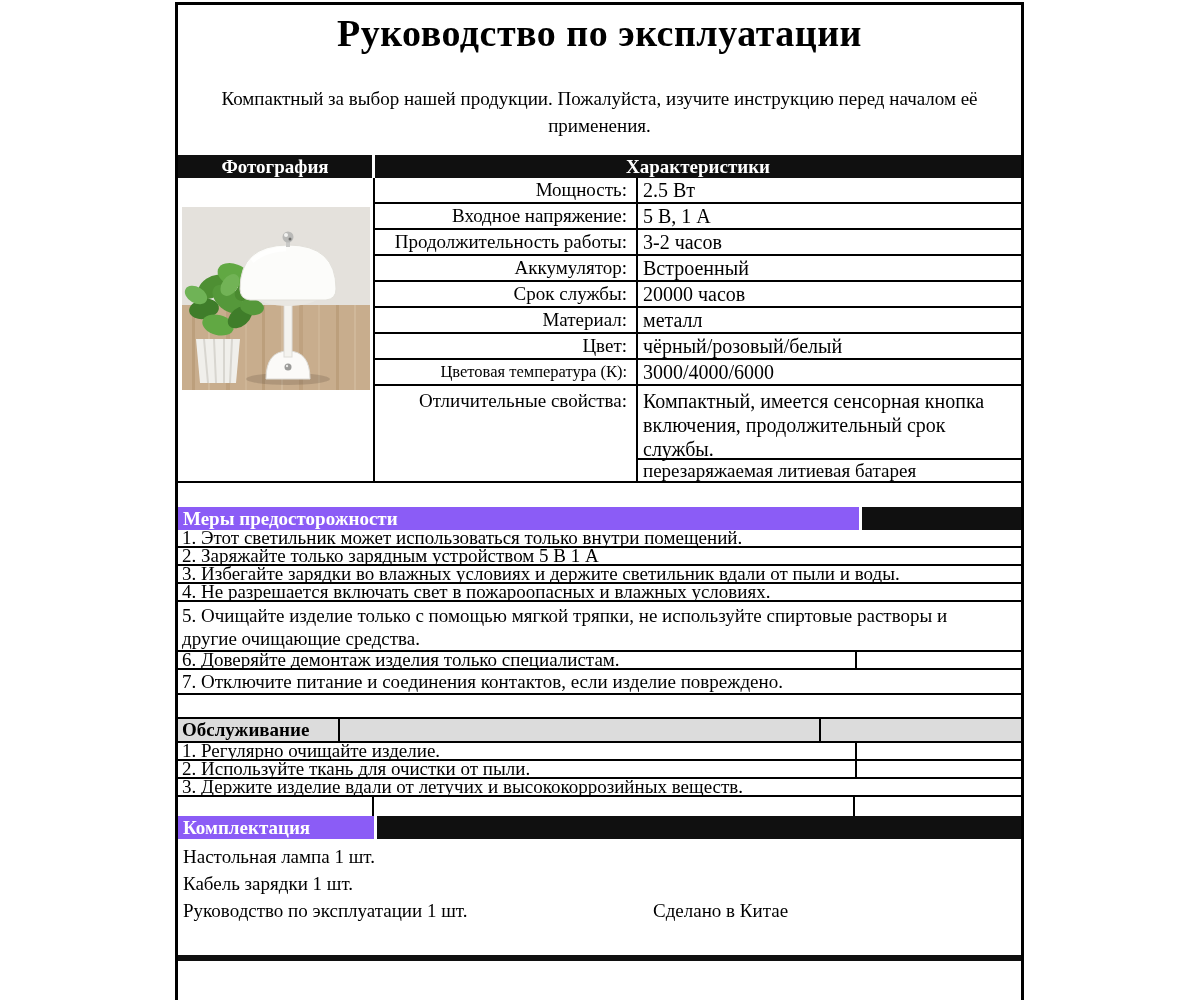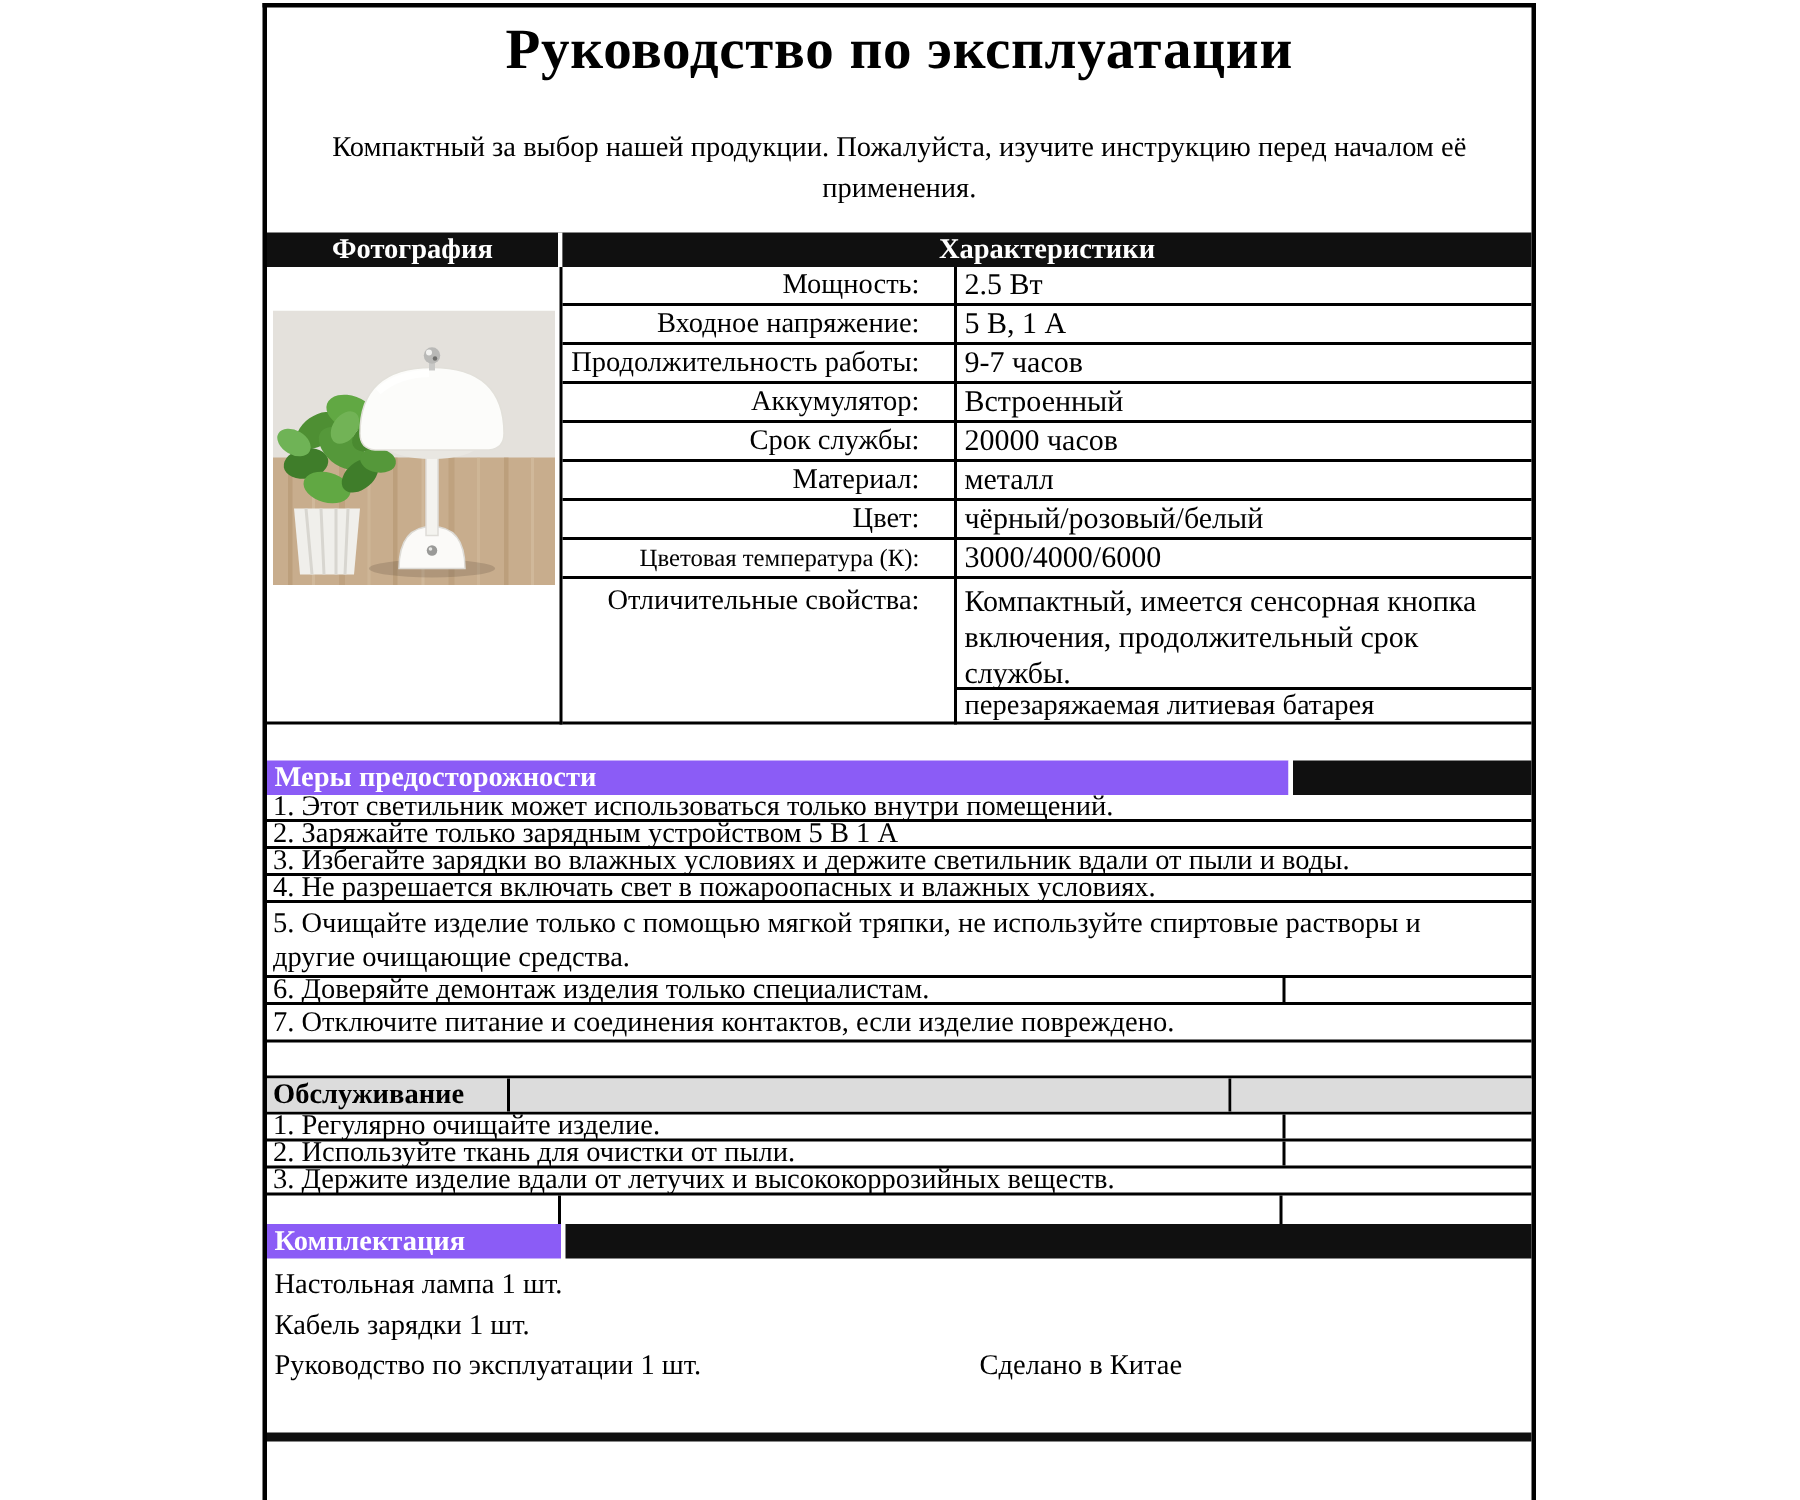--- a/index.html
+++ b/index.html
@@ -14,21 +14,21 @@
   .intro { margin-top:30px; padding:0 38px; font-size:19px; line-height:27px; }
   
   .char-table { display:grid; grid-template-columns:197px 263px 1fr;
     grid-template-rows:23px repeat(8,26px) 74px 23px; width:100%; }
   .hdr-cell { background:#101010; color:#fff; font-weight:bold; font-size:19px;
     display:flex; align-items:center; justify-content:center; }
   .hdr-photo { border-right:3px solid #fff; }
   .photo-cell { grid-column:1; grid-row:2 / 12; border-right:2px solid #000;
     border-bottom:2px solid #000; position:relative; }
   .lbl { grid-column:2; display:flex; align-items:center; justify-content:flex-end;
-    padding-right:23px; border-right:2px solid #000; border-bottom:2px solid #000;
+    padding-right:9px; border-right:2px solid #000; border-bottom:2px solid #000;
     font-size:19px; white-space:nowrap; }
   .val { grid-column:3; display:flex; align-items:center; padding-left:5px;
     border-bottom:2px solid #000; font-size:20px; }
   .lbl.small { font-size:16.5px; }
   .lbl.tall { grid-row:10 / 12; align-items:flex-start; padding-top:4px; }
   .val.multiline { align-items:flex-start; padding-top:3px; line-height:24px;
     white-space:pre-line; }
   
   .spacer-full { height:24px; }
   .blackbar { display:flex; height:23px; }
@@ -128,21 +128,21 @@
           <circle cx="108" cy="32" r="1.5" fill="#6f6f6d"></circle>
         </g>
       </svg>
     </div>
 
     <div class="lbl">Мощность:</div>
     <div class="val">2.5 Вт</div>
     <div class="lbl">Входное напряжение:</div>
     <div class="val">5 В, 1 А</div>
     <div class="lbl">Продолжительность работы:</div>
-    <div class="val">9-7 часов</div>
+    <div class="val">3-2 часов</div>
     <div class="lbl">Аккумулятор:</div>
     <div class="val">Встроенный</div>
     <div class="lbl">Срок службы:</div>
     <div class="val">20000 часов</div>
     <div class="lbl">Материал:</div>
     <div class="val">металл</div>
     <div class="lbl">Цвет:</div>
     <div class="val">чёрный/розовый/белый</div>
     <div class="lbl small">Цветовая температура (К):</div>
     <div class="val">3000/4000/6000</div>

